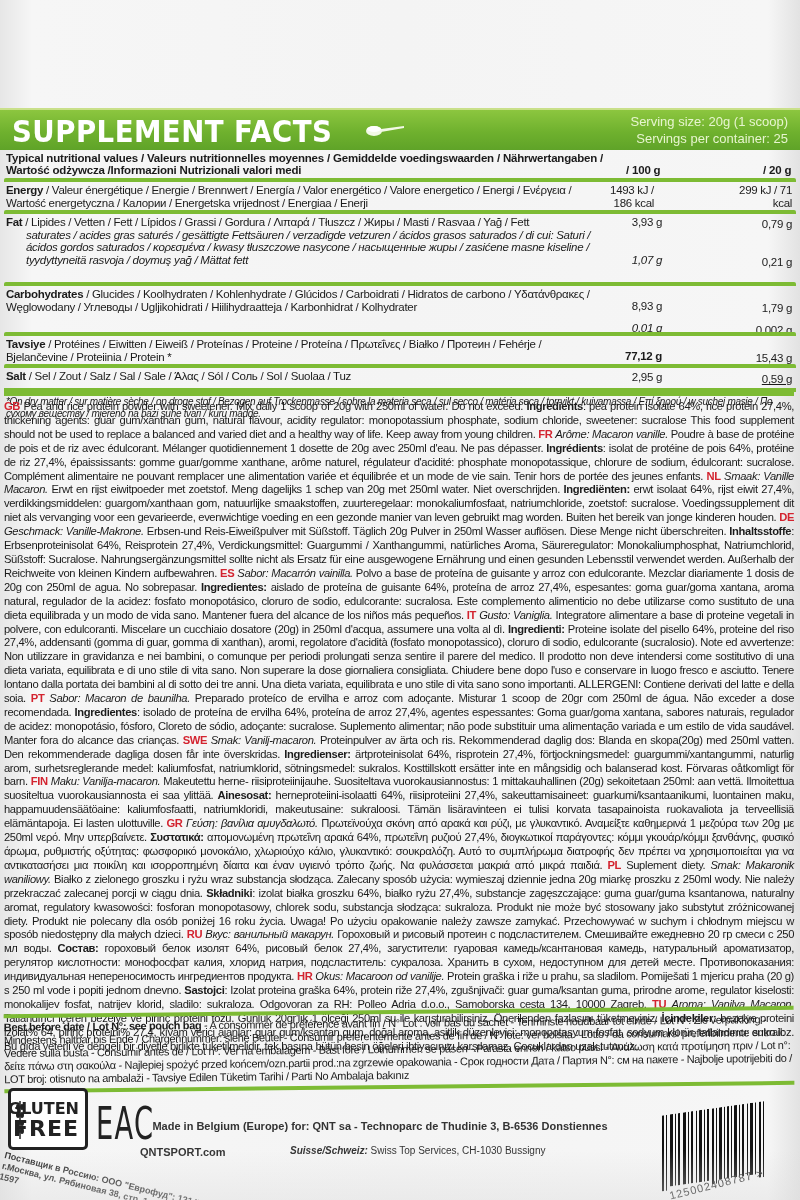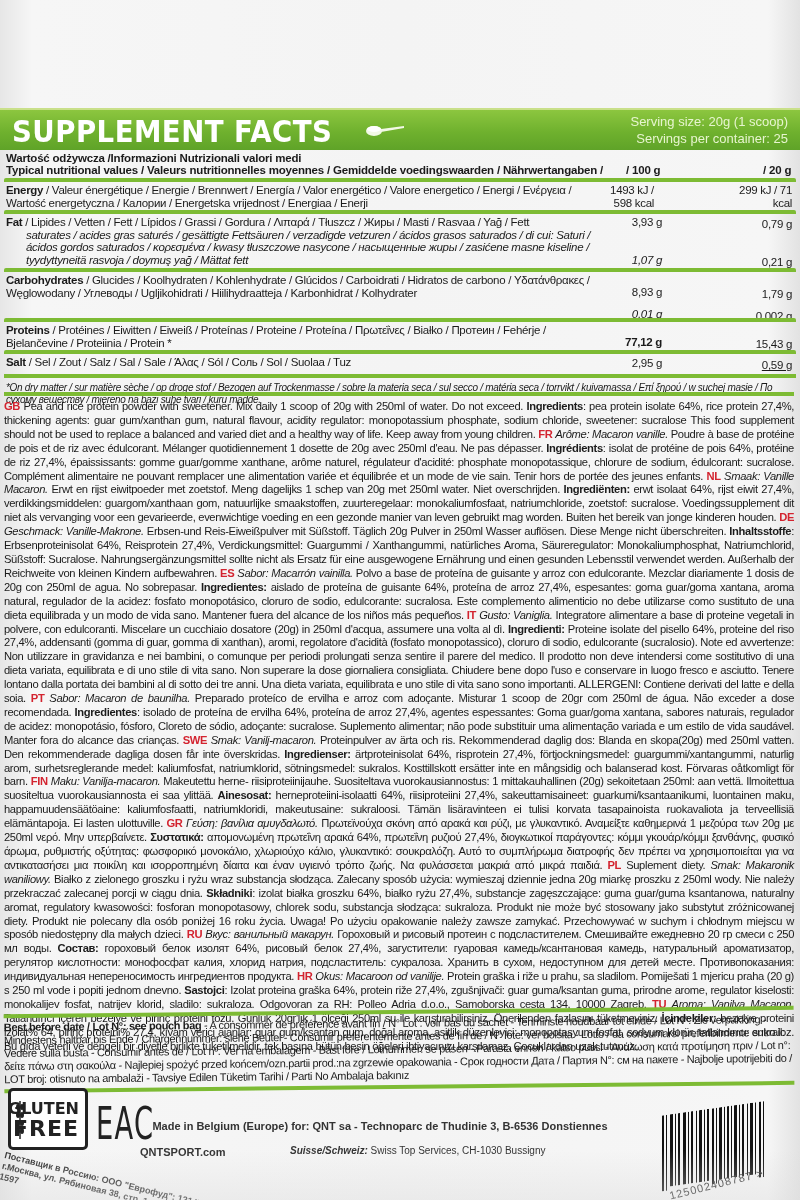--- a/index.html
+++ b/index.html
@@ -90,53 +90,53 @@
     <ellipse cx="9" cy="9" rx="7" ry="3" fill="#ffffff"></ellipse>
     <path d="M16 9 L39 6 L39 8 L16 12 Z" fill="#f2f8e6"></path>
   </svg>
   <div class="serving">
     <div>Serving size: 20g (1 scoop)</div>
     <div>Servings per container: 25</div>
   </div>
 </div>
 
 <div class="nut-head">
+  <div>Typical nutritional values / Valeurs nutritionnelles moyennes / Gemiddelde voedingswaarden / Nährwertangaben /</div>
   <div>Wartość odżywcza /Informazioni Nutrizionali valori medi</div>
-  <div>Typical nutritional values / Valeurs nutritionnelles moyennes / Gemiddelde voedingswaarden / Nährwertangaben /</div>
   <span class="col100">/ 100 g</span>
   <span class="col20">/ 20 g</span>
 </div>
 
 <div class="nut-table">
 
   <div class="nrow" style="height:32px;">
     <div class="label"><b>Energy</b><span> / Valeur énergétique / Energie / Brennwert / Energía / Valor energético / Valore energetico / Energi / Ενέργεια / Wartość energetyczna / Калории / Energetska vrijednost / Energiaa / Enerji</span></div>
-    <span class="v100" style="top:2px;width:62px;">1493 kJ / 598 kcal</span>
+    <span class="v100" style="top:2px;width:62px;">1493 kJ / 186 kcal</span>
     <span class="v20" style="top:2px;width:60px;left:728px;">299 kJ / 71 kcal</span>
   </div>
 
-  <div class="nrow" style="height:58px;">
+  <div class="nrow" style="height:72px;">
     <div class="label"><b>Fat</b><span> / Lipides / Vetten / Fett / Lípidos / Grassi / Gordura / Λιπαρά / Tłuszcz / Жиры / Masti / Rasvaa / Yağ / Fett</span></div>
     <div class="sub">saturates / acides gras saturés / gesättigte Fettsäuren / verzadigde vetzuren / ácidos grasos saturados / di cui: Saturi / ácidos gordos saturados / κορεσμένα / kwasy tłuszczowe nasycone / насыщенные жиры / zasićene masne kiseline / tyydyttyneitä rasvoja / doymuş yağ / Mättat fett</div>
     <span class="v100" style="top:2px;text-align:right;">3,93 g</span>
     <span class="v20" style="top:4px;">0,79 g</span>
     <span class="v100" style="top:40px;font-style:italic;">1,07 g</span>
     <span class="v20" style="top:42px;">0,21 g</span>
   </div>
 
   <div class="nrow" style="height:50px;">
     <div class="label"><b>Carbohydrates</b><span> / Glucides / Koolhydraten / Kohlenhydrate / Glúcidos / Carboidrati / Hidratos de carbono / Υδατάνθρακες / Węglowodany / Углеводы / Ugljikohidrati / Hiilihydraatteja / Karbonhidrat / Kolhydrater</span></div>
     <span class="v100" style="top:14px;">8,93 g</span>
     <span class="v20" style="top:16px;">1,79 g</span>
     <span class="v100" style="top:36px;font-style:italic;">0,01 g</span>
     <span class="v20" style="top:38px;">0,002 g</span>
   </div>
 
   <div class="nrow" style="height:32px;">
-    <div class="label"><b>Proteins</b><span> / Protéines / Eiwitten / Eiweiß / Proteínas / Proteine / Proteína / Πρωτεΐνες / Białko / Протеин / Fehérje / Bjelančevine / Proteiinia / Protein *</span></div>
+    <div class="label"><b>Tavsiye</b><span> / Protéines / Eiwitten / Eiweiß / Proteínas / Proteine / Proteína / Πρωτεΐνες / Białko / Протеин / Fehérje / Bjelančevine / Proteiinia / Protein *</span></div>
     <span class="v100" style="top:14px;font-weight:bold;">77,12 g</span>
     <span class="v20" style="top:16px;">15,43 g</span>
   </div>
 
   <div class="nrow" style="height:24px;">
     <div class="label"><b>Salt</b><span> / Sel / Zout / Salz / Sal / Sale / Άλας / Sól / Соль / Sol / Suolaa / Tuz</span></div>
     <span class="v100" style="top:3px;">2,95 g</span>
     <span class="v20" style="top:5px;text-decoration:underline;">0,59 g</span>
   </div>
   <div class="footnote">*On dry matter / sur matière sèche / op droge stof / Bezogen auf Trockenmasse / sobre la materia seca / sul secco / matéria seca / torrvikt / kuivamassa / Επί ξηρού / w suchej masie / По сухому веществу / mjereno na bazi suhe tvari / kuru madde.</div>

